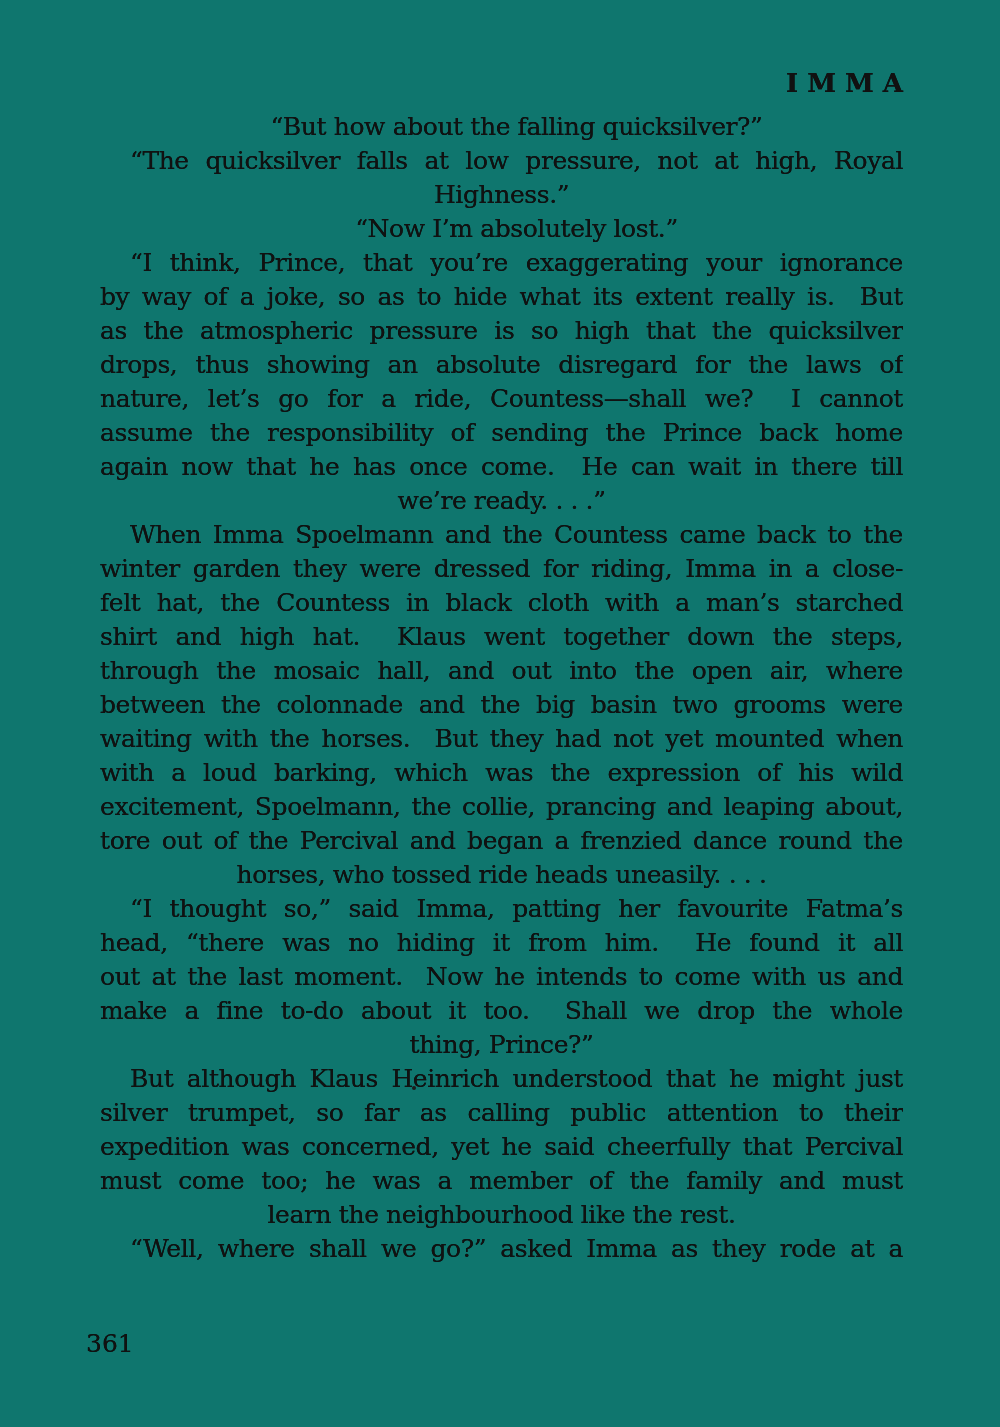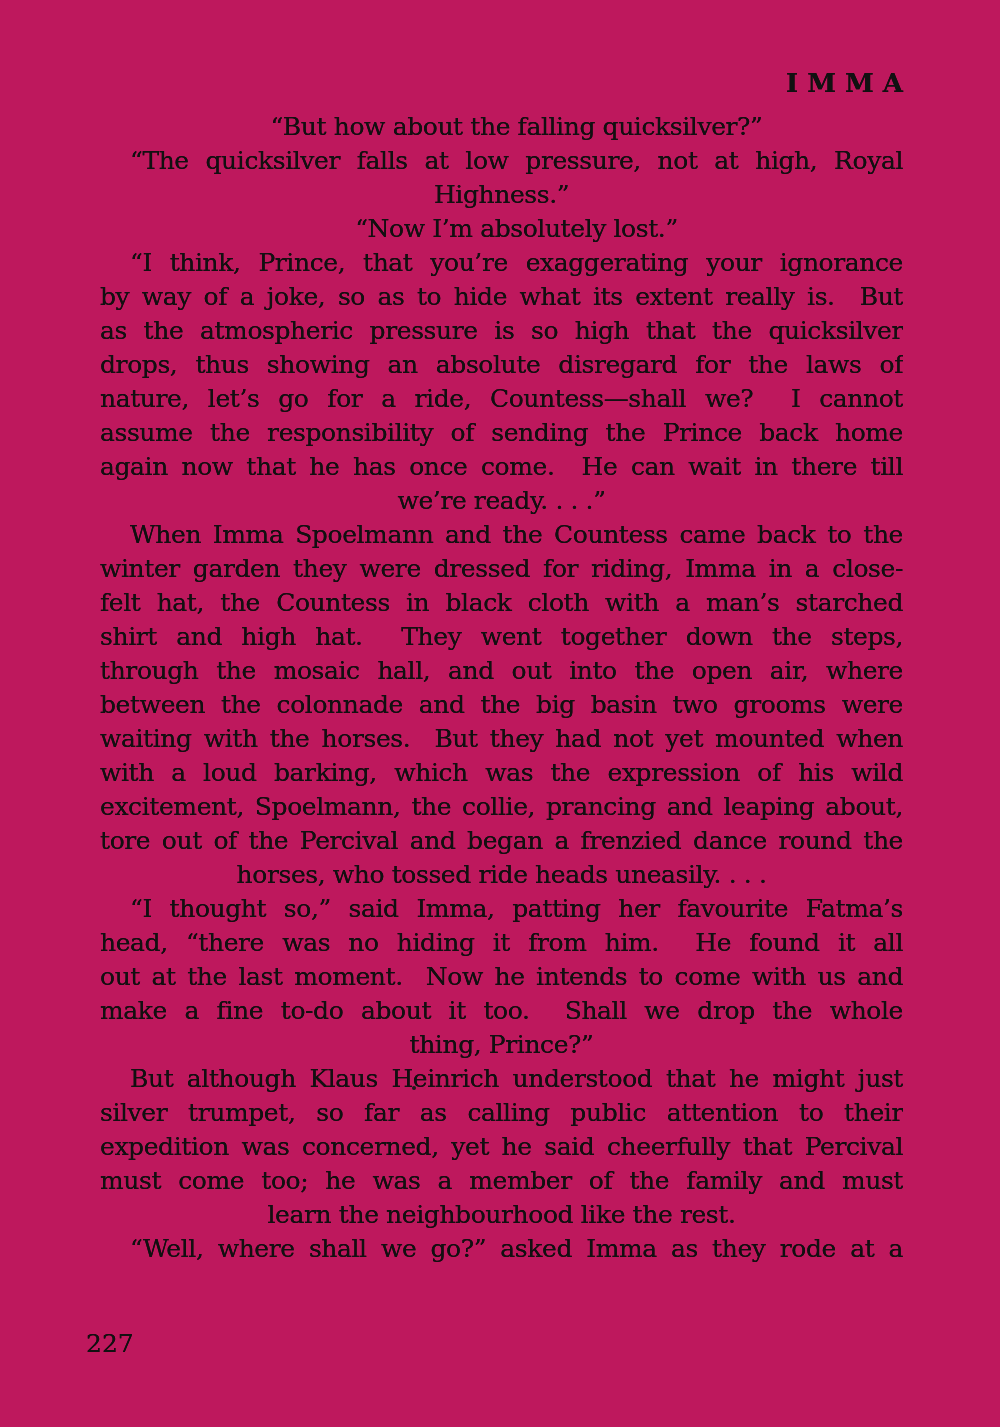--- a/index.html
+++ b/index.html
@@ -1,21 +1,21 @@
 <!DOCTYPE html>
 <html><head>
 <meta charset="utf-8">
 <style>
   html, body { margin: 0; padding: 0; background: #ffffff; }
 
   .page {
     position: relative;
     width: 1000px;
     height: 1427px;
-    background: #be185d;
+    background: #0f766e;
     overflow: hidden;
     color: #111111;
     font-family: "DejaVu Serif", "Liberation Serif", serif;
   }
 
   .column {
     position: absolute;
     left: 100px;
     top: 0;
     width: 803px;
@@ -96,21 +96,21 @@
         <div class="line j">by way of a joke, so as to hide what its extent really is.  But</div>
         <div class="line j">as the atmospheric pressure is so high that the quicksilver</div>
         <div class="line j">drops, thus showing an absolute disregard for the laws of</div>
         <div class="line j">nature, let’s go for a ride, Countess—shall we?  I cannot</div>
         <div class="line j">assume the responsibility of sending the Prince back home</div>
         <div class="line j">again now that he has once come.  He can wait in there till</div>
         <div class="line">we’re ready. . . .”</div>
         <div class="line j ind">When Imma Spoelmann and the Countess came back to the</div>
         <div class="line j">winter garden they were dressed for riding, Imma in a close-</div>
         <div class="line j">felt hat, the Countess in black cloth with a man’s starched</div>
-        <div class="line j">shirt and high hat.  They went together down the steps,</div>
+        <div class="line j">shirt and high hat.  Klaus went together down the steps,</div>
         <div class="line j">through the mosaic hall, and out into the open air, where</div>
         <div class="line j">between the colonnade and the big basin two grooms were</div>
         <div class="line j">waiting with the horses.  But they had not yet mounted when</div>
         <div class="line j">with a loud barking, which was the expression of his wild</div>
         <div class="line j">excitement, Spoelmann, the collie, prancing and leaping about,</div>
         <div class="line j">tore out of the Percival and began a frenzied dance round the</div>
         <div class="line">horses, who tossed ride heads uneasily. . . .</div>
         <div class="line j ind">“I thought so,” said Imma, patting her favourite Fatma’s</div>
         <div class="line j">head, “there was no hiding it from him.  He found it all</div>
         <div class="line j">out at the last moment.  Now he intends to come with us and</div>
@@ -118,14 +118,14 @@
         <div class="line">thing, Prince?”</div>
         <div class="line j ind">But although Klaus Heinrich understood that he might just</div>
         <div class="line j">silver trumpet, so far as calling public attention to their</div>
         <div class="line j">expedition was concerned, yet he said cheerfully that Percival</div>
         <div class="line j">must come too; he was a member of the family and must</div>
         <div class="line">learn the neighbourhood like the rest.</div>
         <div class="line j ind">“Well, where shall we go?” asked Imma as they rode at a</div>
       </div>
   </div>
   <div class="speckle"></div>
-  <div class="page-number">227</div>
+  <div class="page-number">361</div>
 </div>
 
 </body></html>

